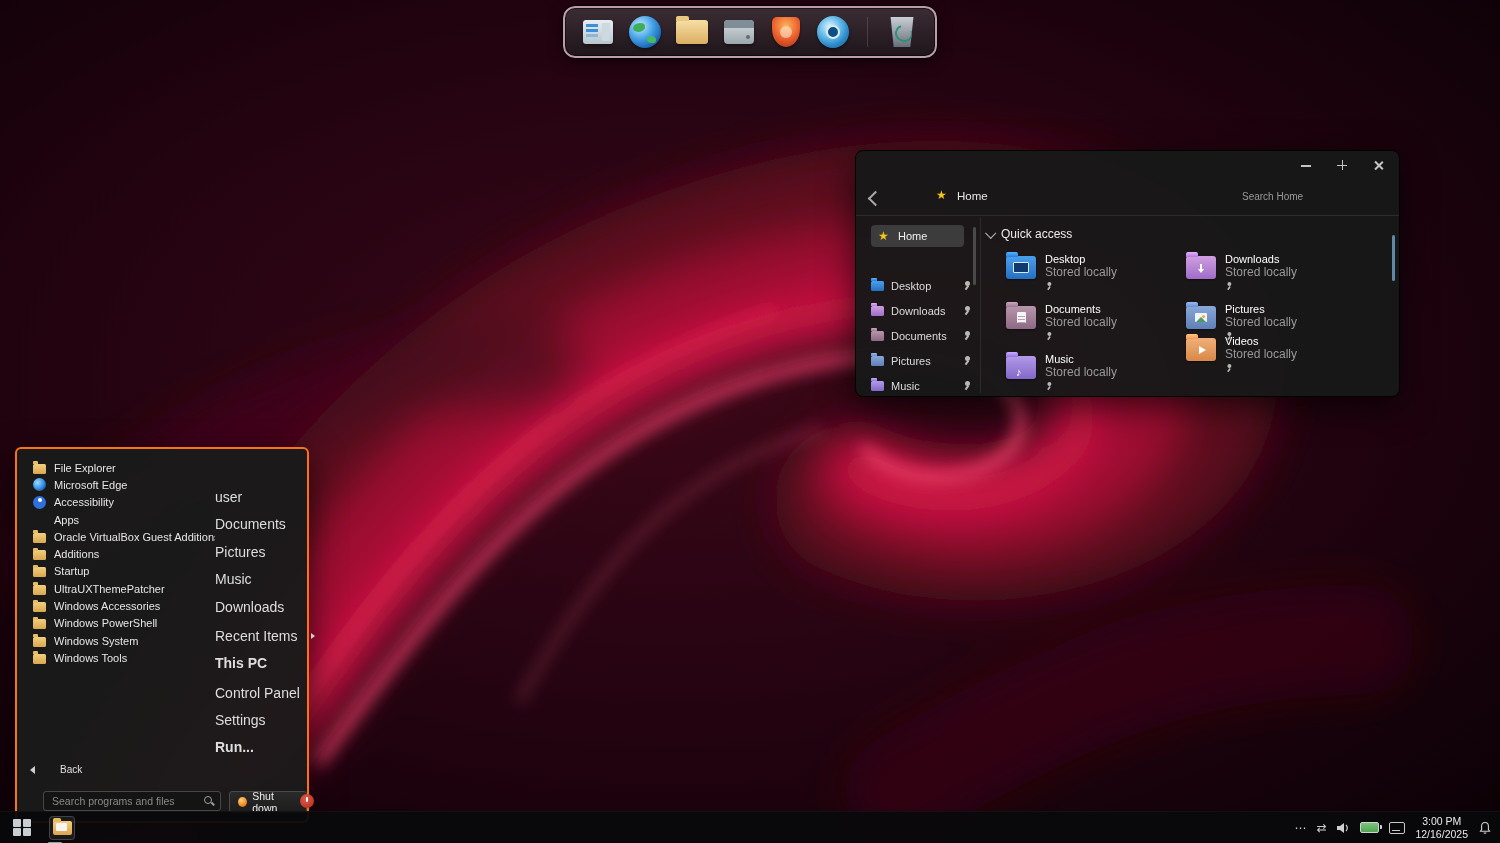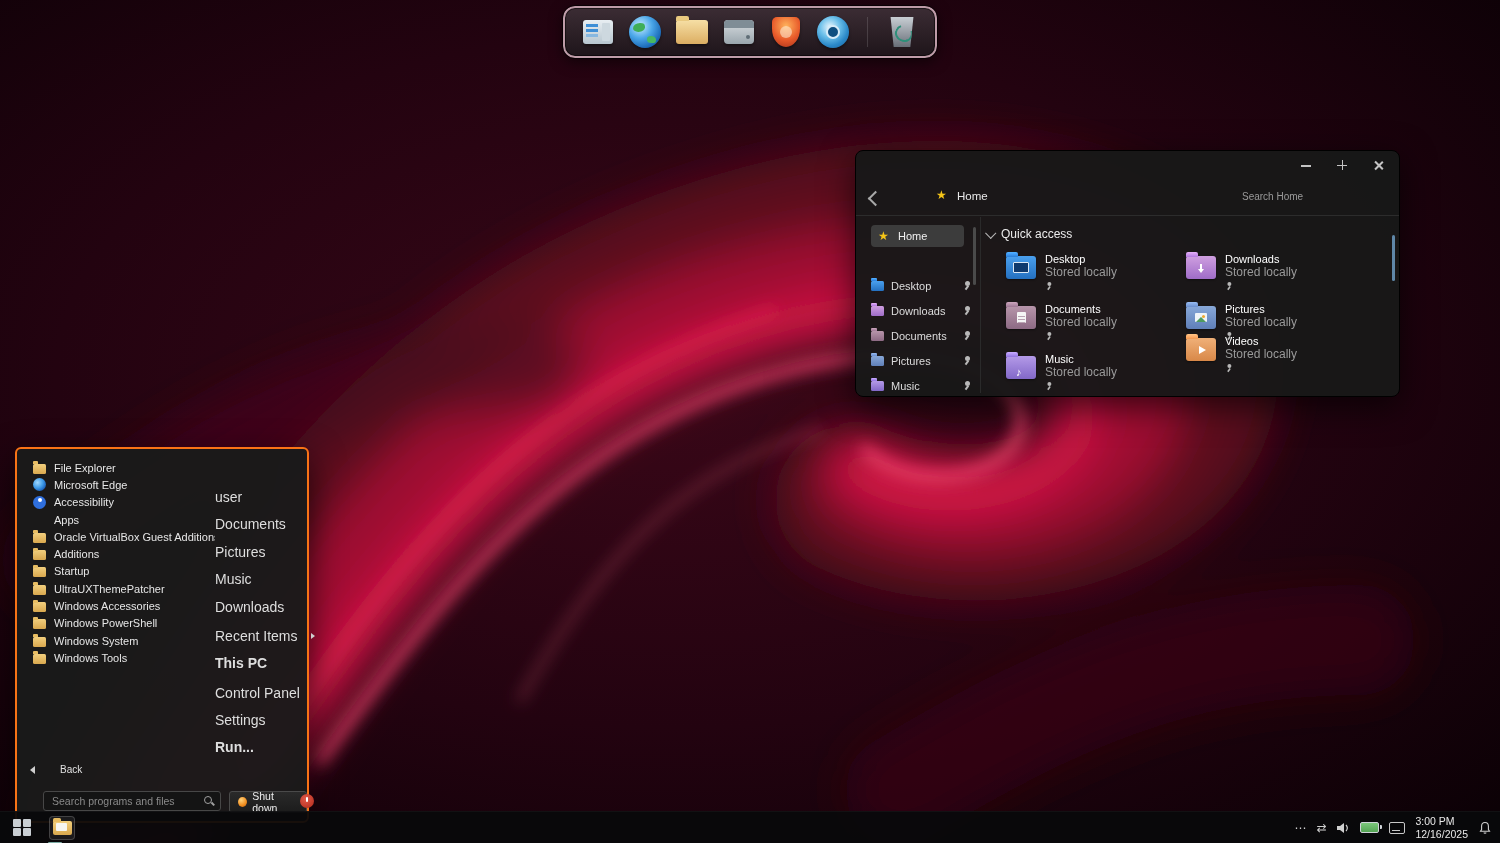--- a/index.html
+++ b/index.html
@@ -132,21 +132,21 @@
   .tb-fold{width:19px;height:14px;border-radius:2px;background:linear-gradient(#f2cf7e,#d9a84e);position:relative;}
   .tb-fold::before{content:"";position:absolute;left:0;top:-3px;width:8px;height:4px;background:#e8bd62;border-radius:1.5px 1.5px 0 0;}
   .tb-fold::after{content:"";position:absolute;left:3px;top:2px;width:11px;height:8px;background:#f6f6f2;border-radius:1px;}
   .tb-ind{position:absolute;left:-1px;bottom:-4px;width:14px;height:2px;border-radius:1px;background:#8fc8c0;opacity:.85;}
   .tray{position:absolute;right:8px;top:0;height:31px;display:flex;align-items:center;gap:10px;}
   .tray-glyph{color:#cdcdcd;font-size:12px;cursor:pointer;line-height:1;}
   .batt{width:17px;height:9px;border:1px solid #cfd4d8;border-radius:2px;position:relative;background:linear-gradient(#7bc67b,#54a454);cursor:pointer;}
   .batt::after{content:"";position:absolute;right:-3.5px;top:2px;width:2px;height:4px;background:#cfd4d8;border-radius:0 1px 1px 0;}
   .tkb{width:14px;height:10px;border:1px solid #c8c8c8;border-radius:2px;position:relative;cursor:pointer;}
   .tkb::after{content:"";position:absolute;left:2px;bottom:1.5px;width:8px;height:1.5px;background:#c8c8c8;}
-  .clock{text-align:left;line-height:1.2;font-size:10.5px;color:#e8e8e8;cursor:pointer;}
+  .clock{text-align:center;line-height:1.2;font-size:10.5px;color:#e8e8e8;cursor:pointer;}
   .trysvg{display:block;cursor:pointer;}
 </style>
 </head>
 <body>
 
 <svg class="wallpaper" viewBox="0 0 1500 843" preserveAspectRatio="none">
   <defs>
     <filter id="b1" x="-50%" y="-50%" width="200%" height="200%">
         <feGaussianBlur stdDeviation="22"></feGaussianBlur>
       </filter>

